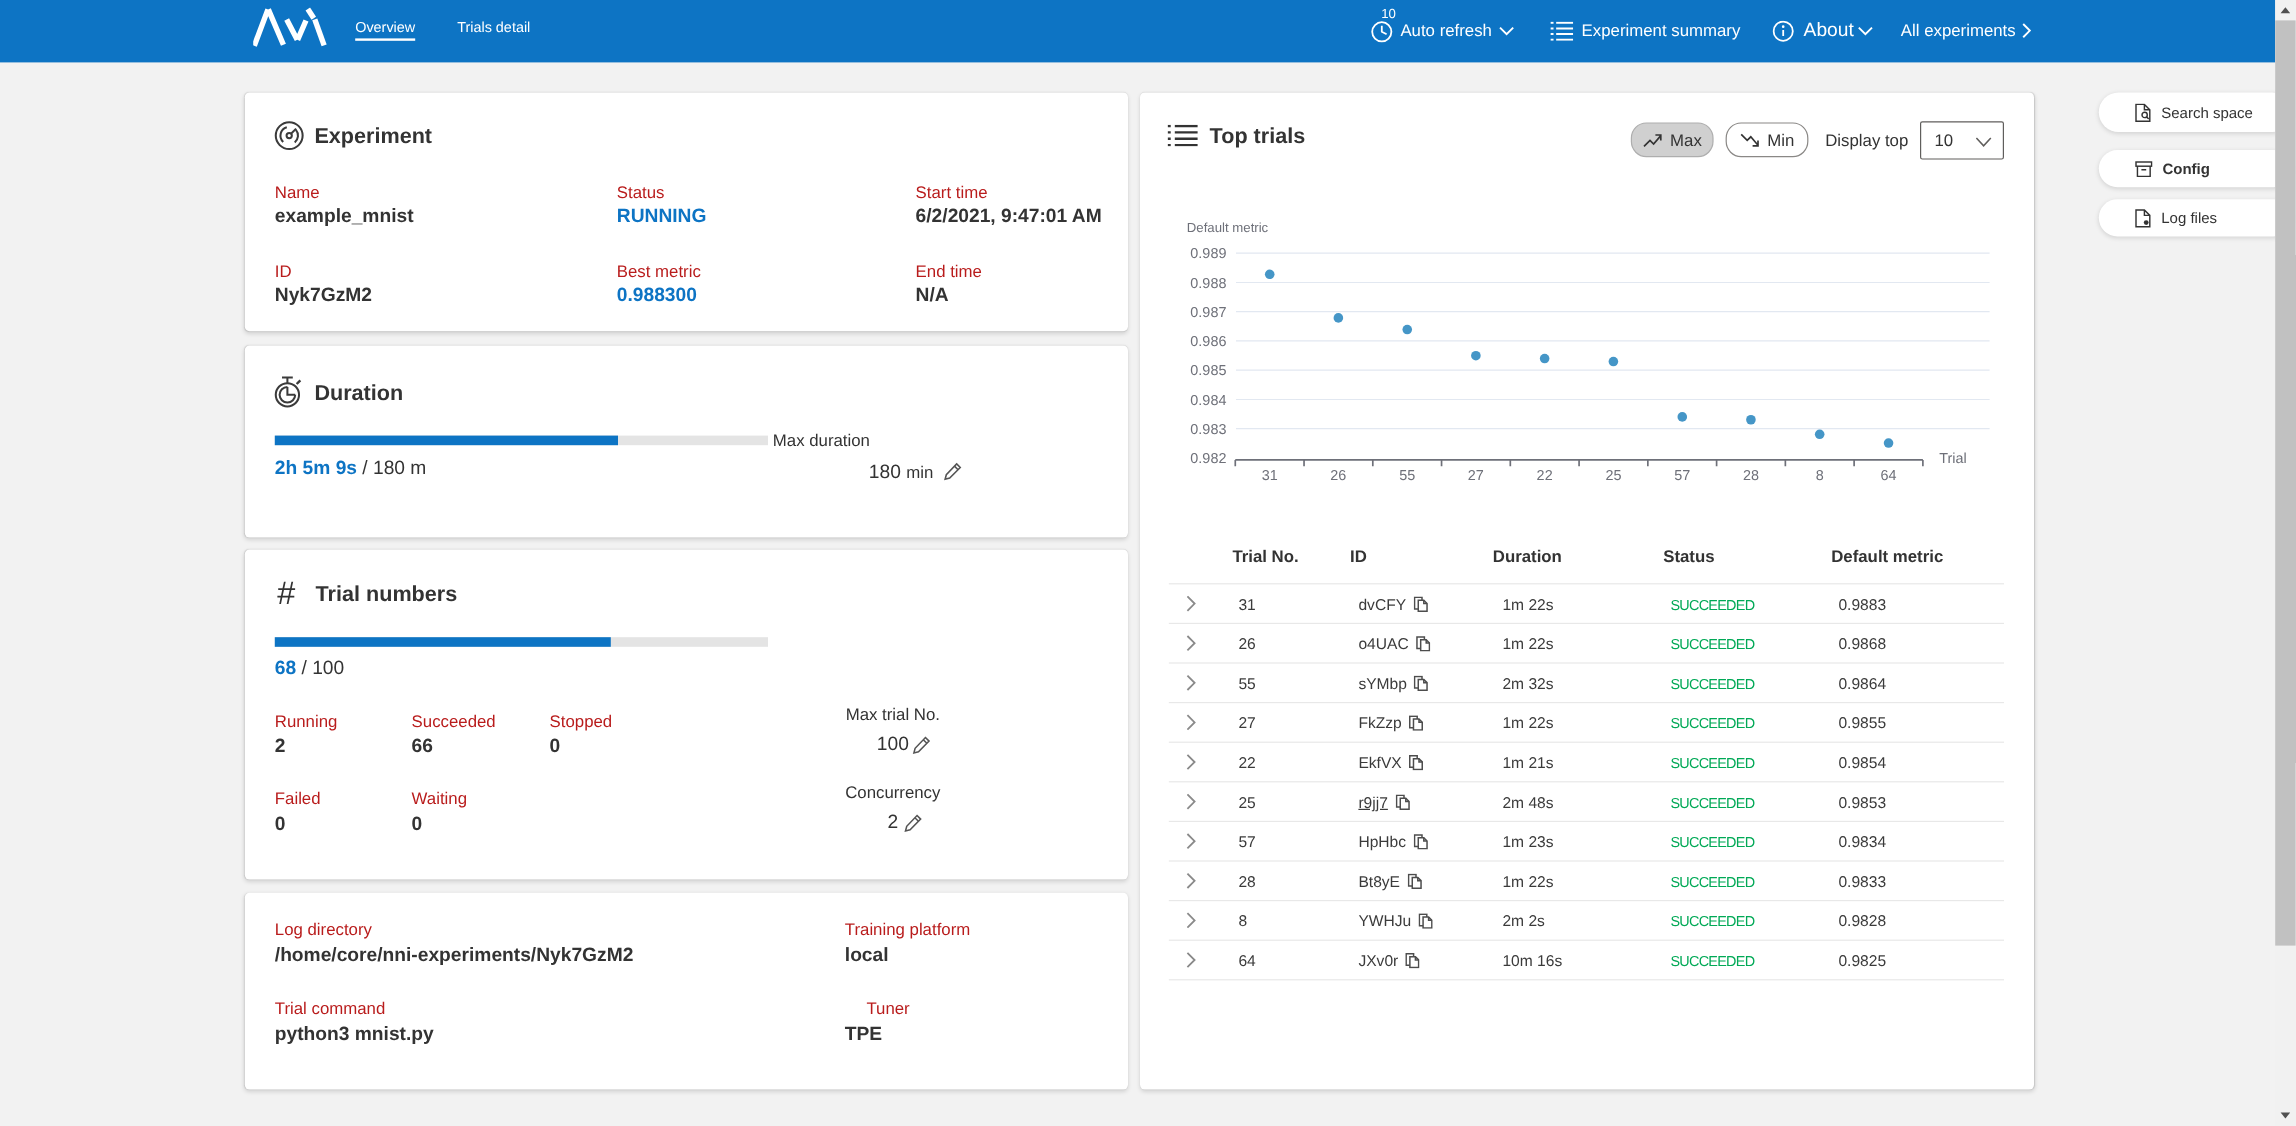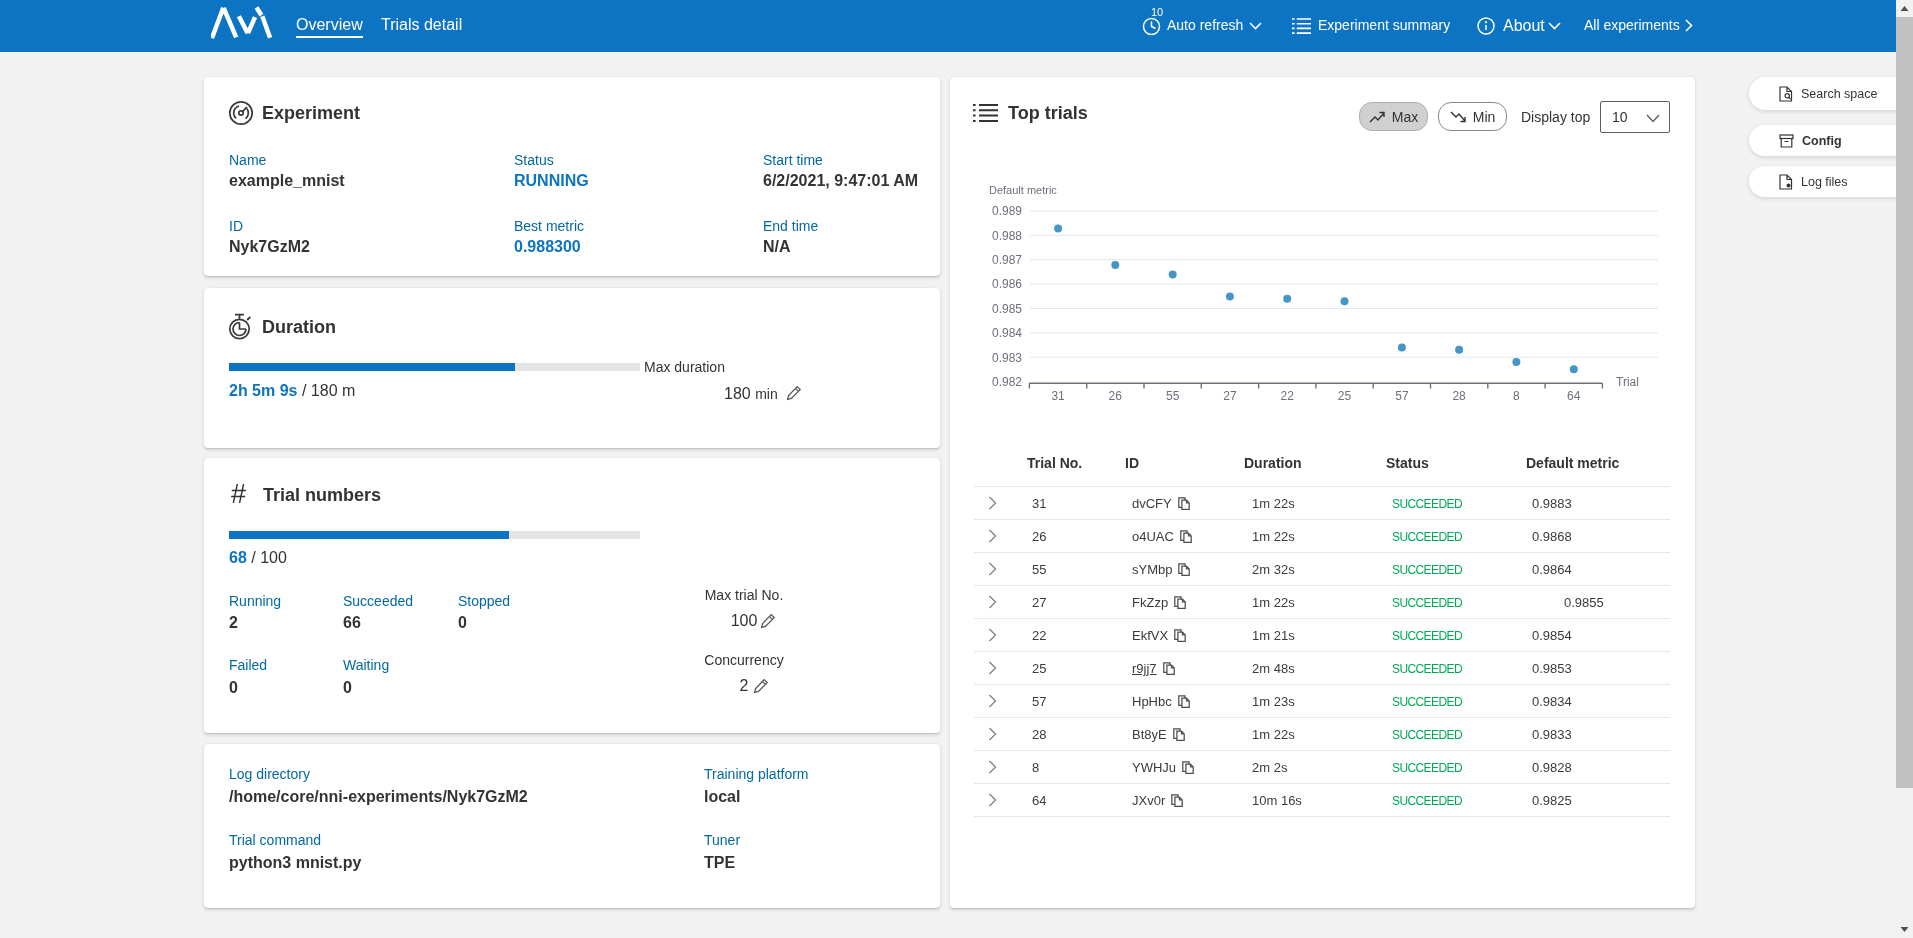--- a/index.html
+++ b/index.html
@@ -1,22 +1,22 @@
 <!DOCTYPE html>
 <html><head>
 <meta charset="utf-8">
 <style>
 *{margin:0;padding:0;box-sizing:border-box;}
 html,body{width:1913px;height:938px;overflow:hidden;background:#f2f2f2;font-family:"Liberation Sans",sans-serif;}
 .abs{position:absolute;}
 .nav{position:absolute;top:0;left:0;width:1896px;height:52px;background:#0d74c4;}
-.navlink{position:absolute;color:#fff;font-size:16px;}
+.navlink{position:absolute;color:#fff;font-size:12px;}
 .card{position:absolute;background:#fff;border-radius:4px;box-shadow:0 1.6px 3.6px rgba(0,0,0,0.13),0 0.3px 0.9px rgba(0,0,0,0.11);}
 .ctitle{position:absolute;font-size:18px;font-weight:700;color:#333;}
-.lbl{position:absolute;font-size:14px;color:#0369a1;white-space:nowrap;}
+.lbl{position:absolute;font-size:14px;color:#b91c1c;white-space:nowrap;}
 .val{position:absolute;font-size:16px;font-weight:700;color:#333;white-space:nowrap;}
 .blue{color:#0d74c4;}
 .bar{position:absolute;height:8px;background:#e4e4e4;}
 .bar>div{height:8px;background:#0d74c4;}
 .dlbl{position:absolute;font-size:14px;color:#333;white-space:nowrap;}
 .hbtn{position:absolute;border-radius:13px;font-size:14px;color:#333;display:flex;align-items:center;justify-content:center;}
 .trow{position:absolute;left:24px;width:696px;border-top:1px solid #e8e8e8;height:33px;}
 .tc{position:absolute;font-size:13px;color:#3b3b3b;top:9px;white-space:nowrap;}
 .succ{color:#00a956;font-size:12px;letter-spacing:-0.6px;top:10px;}
 .th{position:absolute;font-size:14px;font-weight:700;color:#333;white-space:nowrap;}
@@ -157,21 +157,21 @@
     </svg>
 </div>
 
 <div class="card" style="left:204px;top:744px;width:736px;height:164px;">
   <div class="lbl" style="left:25px;top:22px;">Log directory</div>
   <div class="val" style="left:25px;top:44px;">/home/core/nni-experiments/Nyk7GzM2</div>
   <div class="lbl" style="left:500px;top:22px;">Training platform</div>
   <div class="val" style="left:500px;top:44px;">local</div>
   <div class="lbl" style="left:25px;top:88px;">Trial command</div>
   <div class="val" style="left:25px;top:110px;">python3 mnist.py</div>
-  <div class="lbl" style="left:500px;top:88px;">Tuner</div>
+  <div class="lbl" style="left:518px;top:88px;">Tuner</div>
   <div class="val" style="left:500px;top:110px;">TPE</div>
 </div>
 
 <div class="card" style="left:950px;top:77px;width:745px;height:831px;">
   <svg class="abs" style="left:23px;top:27px" width="26" height="18" viewBox="0 0 26 18">
       <g stroke="#333" stroke-width="2">
         <path d="M0 1 H2.6 M6 1 H25 M0 6.3 H2.6 M6 6.3 H25 M0 11.6 H2.6 M6 11.6 H25 M0 16.9 H2.6 M6 16.9 H25"></path>
       </g>
     </svg>
   <div class="ctitle" style="left:58px;top:26px;">Top trials</div>
@@ -304,21 +304,21 @@
         <svg style="margin-left:6px;margin-top:0" width="12" height="13" viewBox="0 0 12 13">
           <g stroke="#4d4d4d" stroke-width="1.25" fill="#fff">
             <path d="M0.8 0.8 H7 V10.4 H0.8 Z"></path>
             <path d="M3.9 3.2 H8.5 L11.2 5.9 V12.3 H3.9 Z"></path>
             <path d="M8.5 3.2 V5.9 H11.2" fill="none"></path>
           </g>
         </svg>
       </div>
     <div class="tc" style="left:278px;">1m 22s</div>
     <div class="tc succ" style="left:418px;">SUCCEEDED</div>
-    <div class="tc" style="left:590px;">0.9855</div>
+    <div class="tc" style="left:558px;">0.9855</div>
   </div>
   <div class="trow" style="top:541px;">
     <svg class="abs" style="left:14px;top:9px" width="9" height="14" viewBox="0 0 9 14">
         <path d="M1.5 1 L7.5 7 L1.5 13" stroke="#8a8a8a" stroke-width="1.5" fill="none"></path>
       </svg>
     <div class="tc" style="left:58px;">22</div>
     <div class="tc" style="left:158px;display:flex;align-items:center;">
         <span>EkfVX</span>
         <svg style="margin-left:6px;margin-top:0" width="12" height="13" viewBox="0 0 12 13">
           <g stroke="#4d4d4d" stroke-width="1.25" fill="#fff">

